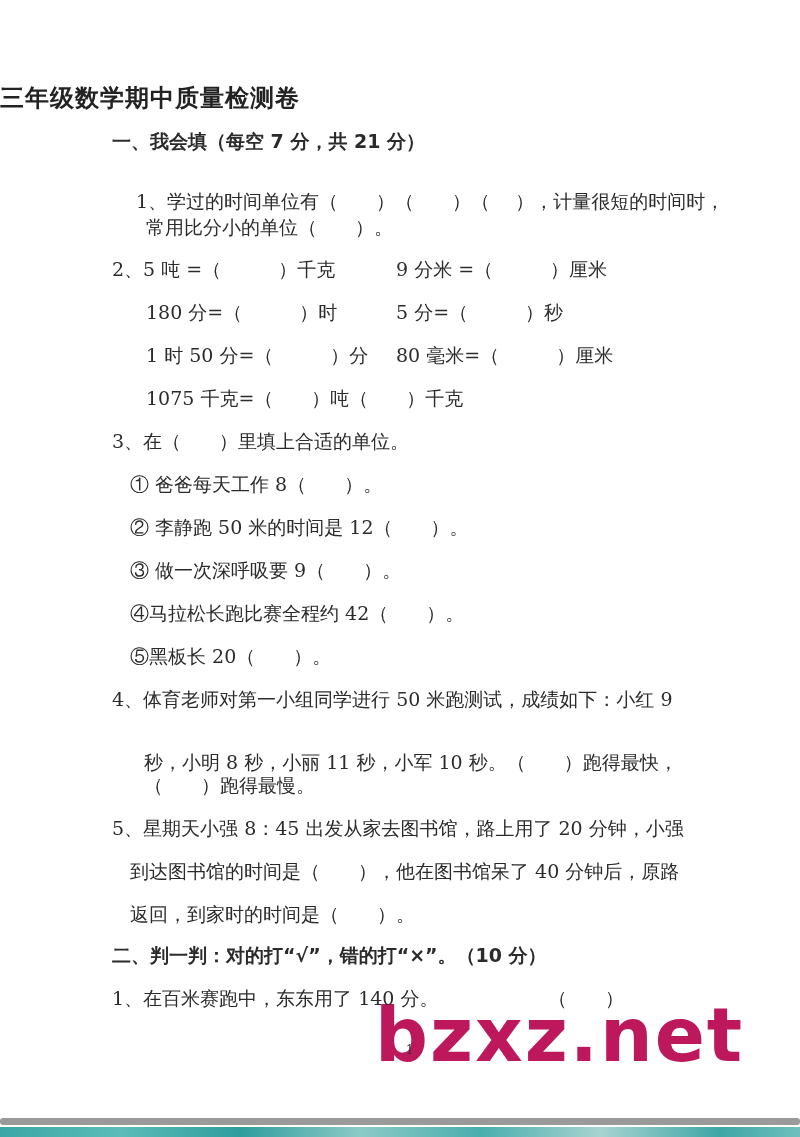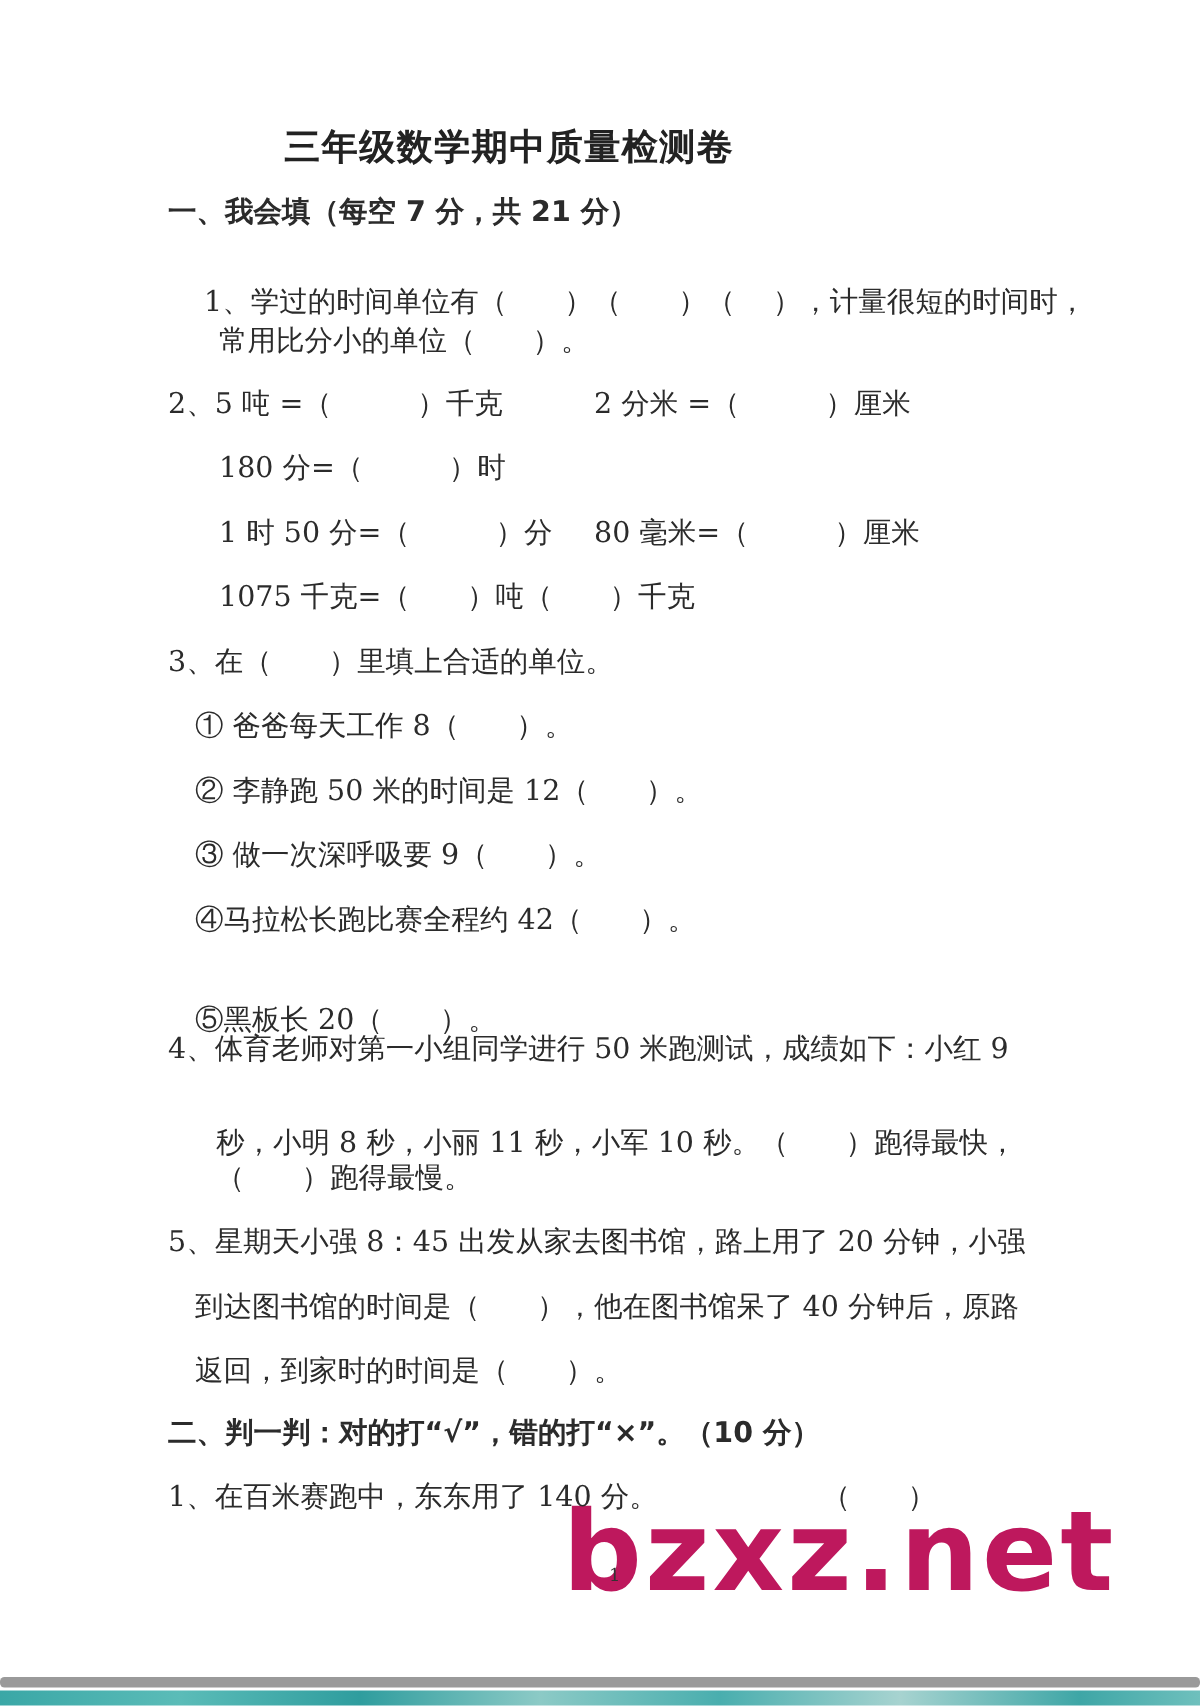--- a/index.html
+++ b/index.html
@@ -4,21 +4,21 @@
 <style>
   html, body { margin: 0; padding: 0; }
   body {
     width: 800px; height: 1137px; position: relative; overflow: hidden;
     background: #ffffff;
     font-family: "DejaVu Serif", "Liberation Serif", serif;
     color: #2a2a2a;
   }
   .page { position: absolute; left: 0; top: 0; width: 800px; height: 1118px; background: #fff; }
   .title {
-    position: absolute; left: 0; width: 679px; top: 82px; text-align: center;
+    position: absolute; left: 0; width: 679px; top: 82px; text-align: left;
     font-family: "DejaVu Sans", "Liberation Sans", sans-serif;
     font-size: 24px; font-weight: bold; letter-spacing: 1px; color: #222;
   }
   .line {
     position: absolute; font-size: 19px; white-space: pre; color: #2b2b2b; line-height: 26px;
   }
   .section {
     font-family: "DejaVu Sans", "Liberation Sans", sans-serif;
     font-weight: bold; font-size: 19px;
   }
@@ -43,32 +43,33 @@
   <div class="watermark">bzxz.net</div>
 
   <div class="title">三年级数学期中质量检测卷</div>
 
   <div class="line section" style="left:112px; top:128px;">一、我会填（每空 7 分，共 21 分）</div>
 
   <div class="line" style="left:112px; top:188px;margin-left:24px;">1、学过的时间单位有（　　）（　　）（　 ），计量很短的时间时，</div>
   <div class="line" style="left:146px; top:214px;">常用比分小的单位（　　）。</div>
 
   <div class="line" style="left:112px; top:256px;">2、5 吨 =（　　　）千克</div>
-  <div class="line" style="left:396px; top:256px;">2 分米 =（　　　）厘米</div>
+  <div class="line" style="left:396px; top:256px;">9 分米 =（　　　）厘米</div>
   <div class="line" style="left:146px; top:299px;">180 分=（　　　）时</div>
+  <div class="line" style="left:396px; top:299px;">5 分=（　　　）秒</div>
   <div class="line" style="left:146px; top:342px;">1 时 50 分=（　　　）分</div>
   <div class="line" style="left:396px; top:342px;">80 毫米=（　　　）厘米</div>
   <div class="line" style="left:146px; top:385px;">1075 千克=（　　）吨（　　）千克</div>
 
   <div class="line" style="left:112px; top:428px;">3、在（　　）里填上合适的单位。</div>
   <div class="line" style="left:130px; top:471px;">① 爸爸每天工作 8（　　）。</div>
   <div class="line" style="left:130px; top:514px;">② 李静跑 50 米的时间是 12（　　）。</div>
   <div class="line" style="left:130px; top:557px;">③ 做一次深呼吸要 9（　　）。</div>
   <div class="line" style="left:130px; top:600px;">④马拉松长跑比赛全程约 42（　　）。</div>
-  <div class="line" style="left:130px; top:643px;margin-top:24px;">⑤黑板长 20（　　）。</div>
+  <div class="line" style="left:130px; top:643px;">⑤黑板长 20（　　）。</div>
 
   <div class="line" style="left:112px; top:686px;">4、体育老师对第一小组同学进行 50 米跑测试，成绩如下：小红 9</div>
   <div class="line" style="left:144px; top:749px;">秒，小明 8 秒，小丽 11 秒，小军 10 秒。（　　）跑得最快，</div>
   <div class="line" style="left:144px; top:772px;">（　　）跑得最慢。</div>
 
   <div class="line" style="left:112px; top:815px;">5、星期天小强 8：45 出发从家去图书馆，路上用了 20 分钟，小强</div>
   <div class="line" style="left:130px; top:858px;">到达图书馆的时间是（　　），他在图书馆呆了 40 分钟后，原路</div>
   <div class="line" style="left:130px; top:901px;">返回，到家时的时间是（　　）。</div>
 
   <div class="line section" style="left:112px; top:942px;">二、判一判：对的打“√”，错的打“×”。（10 分）</div>

